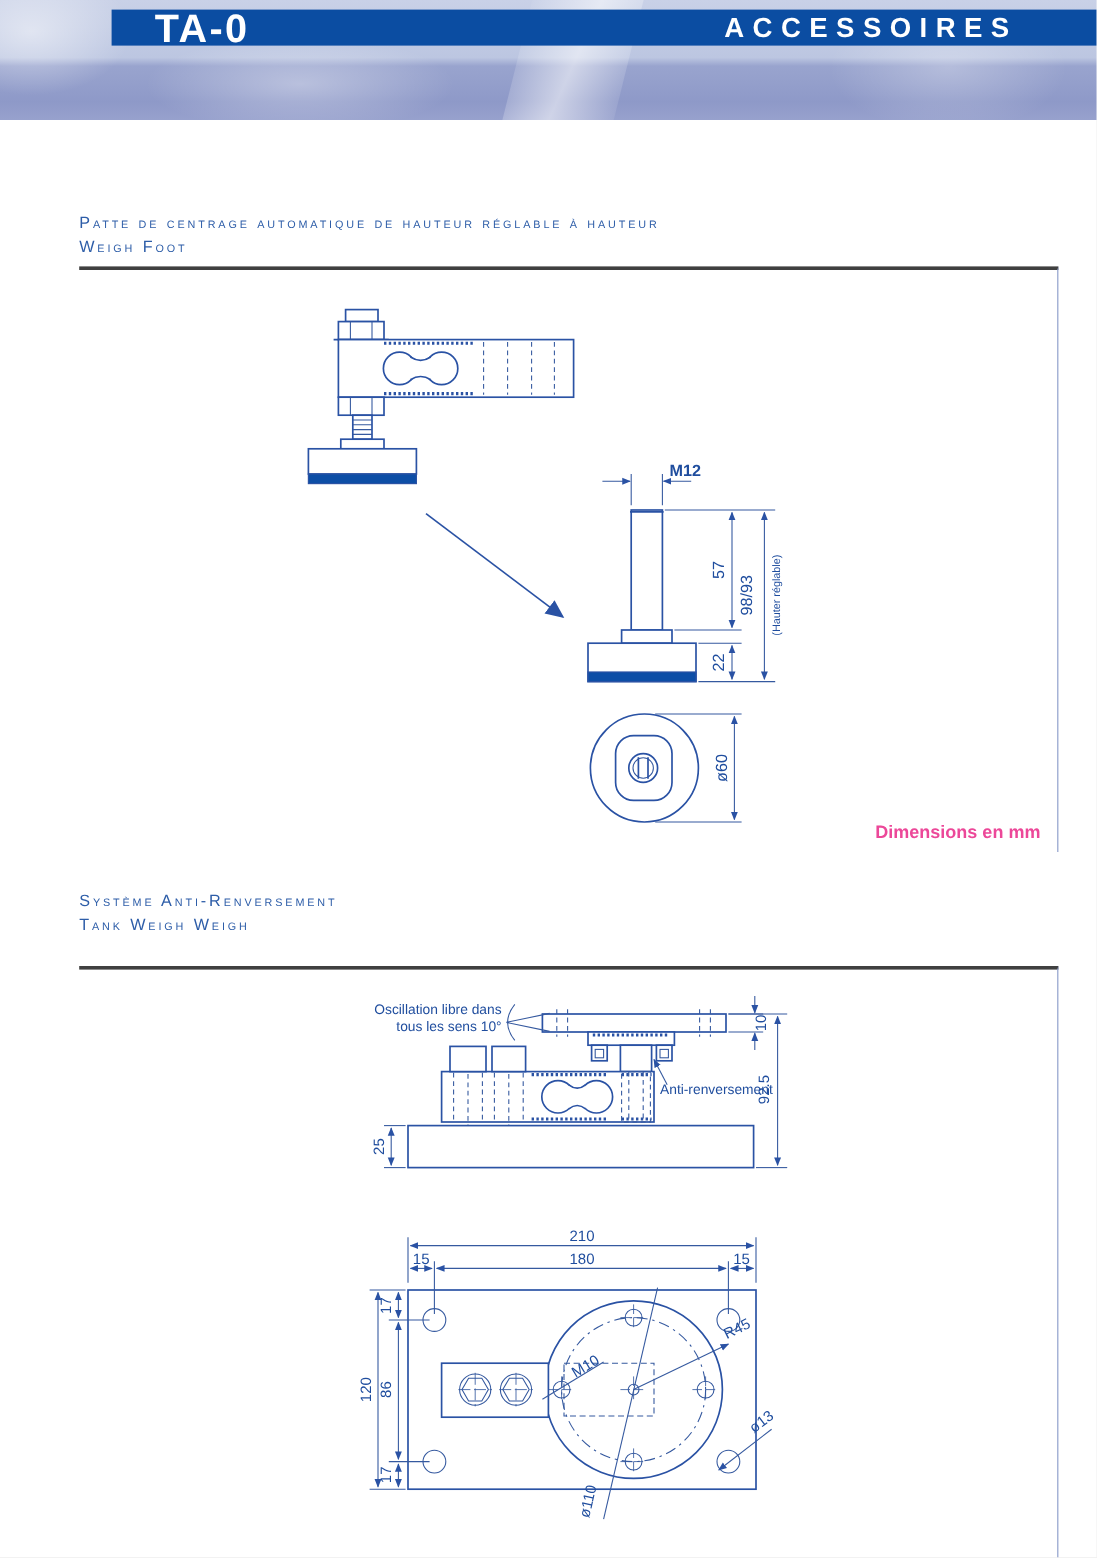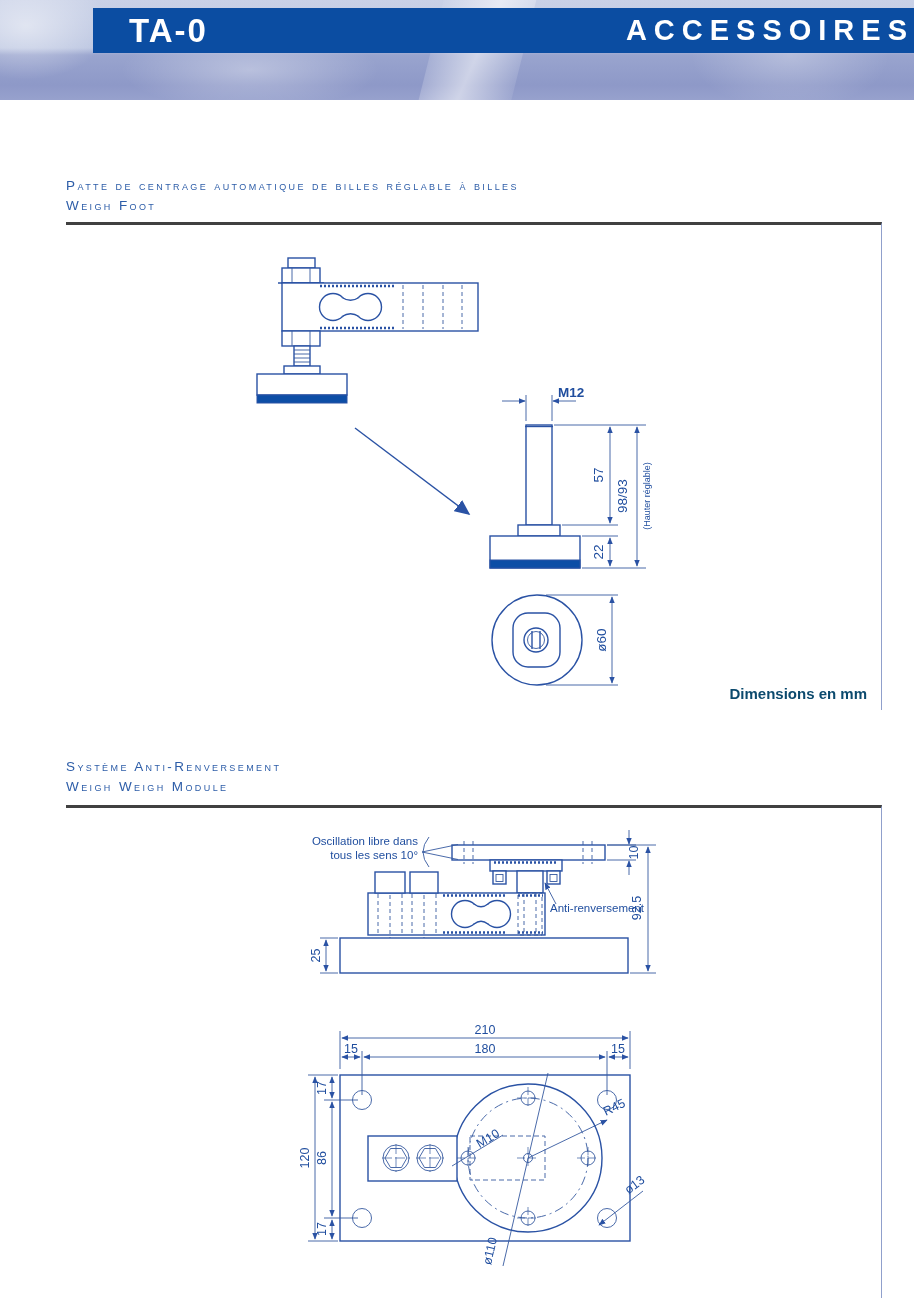--- a/index.html
+++ b/index.html
@@ -18,50 +18,50 @@
   .streak.s1 { left:430px; top:-20px; width:90px; height:160px;
     background:linear-gradient(100deg,rgba(255,255,255,0) 0%,rgba(255,255,255,.55) 50%,rgba(255,255,255,0) 100%);
     transform:rotate(14deg); }
   .streak.s2 { left:120px; top:30px; width:260px; height:80px;
     background:radial-gradient(ellipse at 50% 50%,rgba(255,255,255,.35),rgba(255,255,255,0) 70%); }
   .streak.s3 { left:690px; top:20px; width:200px; height:90px;
     background:radial-gradient(ellipse at 50% 40%,rgba(255,255,255,.28),rgba(255,255,255,0) 70%); }
   .streak.s4 { left:-30px; top:-10px; width:140px; height:90px;
     background:radial-gradient(ellipse at 40% 40%,rgba(255,255,255,.5),rgba(255,255,255,0) 70%); }
   .title-bar {
-    position:absolute; left:93px; top:8px; right:0; height:45px;
+    position:absolute; left:93px; top:8px; right:0; height:30px;
     background:#0b4da2; display:flex; align-items:center;justify-content:flex-end;
   }
   .model {
     color:#ffffff; font-size:33px; font-weight:bold; letter-spacing:2px;
     padding-left:36px; line-height:45px;
   }
   .page-title {
-    color:#ffffff; font-size:29px; font-weight:bold; letter-spacing:7px;
-    margin-left:auto; line-height:45px;
+    color:#ffffff; font-size:23px; font-weight:bold; letter-spacing:7px;
+    margin-left:auto; padding-right:66px; line-height:45px;
   }
   
   .section-head { position:absolute; left:66px; color:#2d5da8; }
   .section-head .t-fr, .section-head .t-en {
     font-variant:small-caps; font-size:13.5px; letter-spacing:2.4px; line-height:20px;
   }
   .sh1 { top:176px; }
-  .sh2 { top:757px; }
+  .sh2 { top:741px; }
   
   .frame {
     position:absolute; left:66px; width:816px;
     border-top:3px solid #404040; border-right:1px solid #90a0cc;
     box-sizing:border-box;
   }
   .frame1 { top:222px; height:488px; }
   .frame2 { top:805px; height:571px; }
   .frame svg { position:absolute; left:0; top:0; }
   .units {
     position:absolute; top:460px; right:14px;
-    color:#0c4a6e; font-size:15px; font-weight:bold;
+    color:#ec4899; font-size:15px; font-weight:bold;
   }
   
   .ln   { stroke:#2a52a4; stroke-width:1.4; fill:none; }
   .lnw  { stroke:#2a52a4; stroke-width:1.4; fill:#ffffff; }
   .thin { stroke:#35599f; stroke-width:0.9; fill:none; }
   .dash { stroke:#35599f; stroke-width:0.9; fill:none; stroke-dasharray:4 3; }
   .hatch{ stroke:#2a52a4; stroke-width:2.6; fill:none; stroke-dasharray:2 2; }
   .fillb{ fill:#0d4ea6; stroke:#2a52a4; stroke-width:1; }
   .dim  { font-family:"Liberation Sans",sans-serif; font-size:12.5px; fill:#1f4d9e; }
   .dimb { font-family:"Liberation Sans",sans-serif; font-size:13.5px; fill:#1f4d9e; }
@@ -78,21 +78,21 @@
     <div class="streak s2"></div>
     <div class="streak s1"></div>
     <div class="streak s3"></div>
     <div class="title-bar">
       <span class="model">TA-0</span>
       <span class="page-title">ACCESSOIRES</span>
     </div>
   </div>
 
   <div class="section-head sh1">
-    <div class="t-fr">Patte de centrage automatique de billes réglable à billes</div>
+    <div class="t-fr">Patte de centrage automatique de hauteur réglable à hauteur</div>
     <div class="t-en">Weigh Foot</div>
   </div>
 
   <div class="frame frame1">
     <svg width="816" height="488" viewBox="0 0 816 488">
       <defs>
         <marker id="ar1" viewBox="0 0 10 10" refX="9" refY="5" markerWidth="8" markerHeight="8" orient="auto-start-reverse">
           <path d="M0,1 L10,5 L0,9 z" fill="#2a52a4"></path>
         </marker>
         <marker id="arBig" viewBox="0 0 10 10" refX="9" refY="5" markerWidth="11" markerHeight="11" orient="auto">
@@ -165,21 +165,21 @@
         <line class="thin" x1="480" y1="460" x2="552" y2="460"></line>
         <line class="thin" x1="546" y1="372" x2="546" y2="458" marker-start="url(#ar1)" marker-end="url(#ar1)"></line>
         <text class="dimb" text-anchor="middle" transform="rotate(-90 540 415)" x="540" y="415">ø60</text>
       </g>
     </svg>
     <div class="units">Dimensions en mm</div>
   </div>
 
   <div class="section-head sh2">
     <div class="t-fr">Système Anti-Renversement</div>
-    <div class="t-en">Weigh Weigh Module</div>
+    <div class="t-en">Tank Weigh Weigh</div>
   </div>
 
   <div class="frame frame2">
     <svg width="816" height="493" viewBox="0 0 816 493">
       <defs>
         <marker id="ar2" viewBox="0 0 10 10" refX="9" refY="5" markerWidth="8" markerHeight="8" orient="auto-start-reverse">
           <path d="M0,1 L10,5 L0,9 z" fill="#2a52a4"></path>
         </marker>
       </defs>
 

